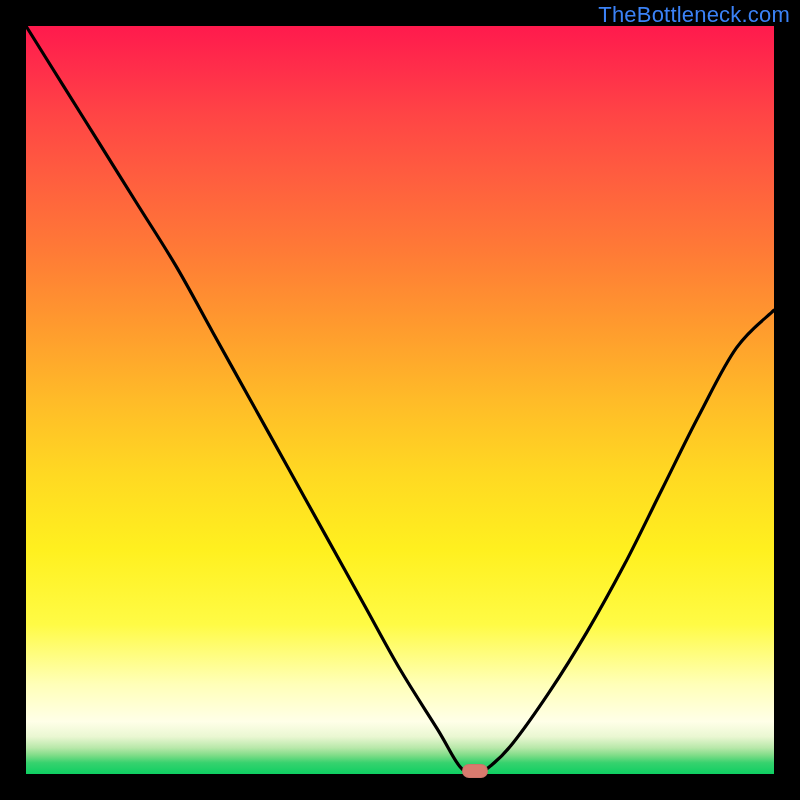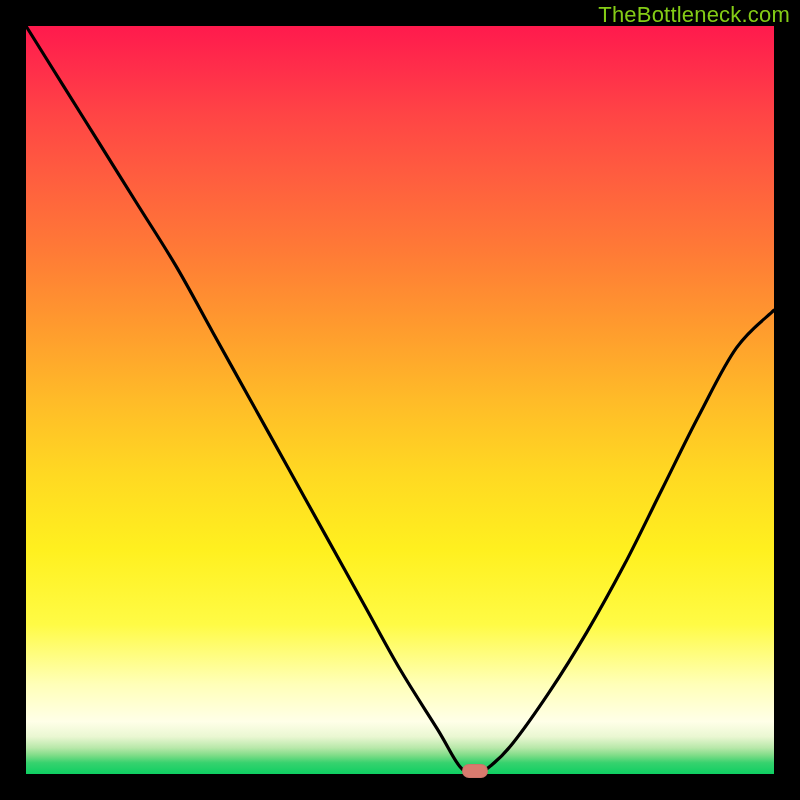--- a/index.html
+++ b/index.html
@@ -42,21 +42,21 @@
         #b8e8aa 96.5%,
         #7fdc88 97.5%,
         #37d26e 98.5%,
         #0ecf62 100%
       );
   }
   .watermark {
     position: absolute;
     top: 2px;
     right: 10px;
-    color: #84cc16;
+    color: #3b82f6;
     font-size: 22px;
     font-weight: 500;
     letter-spacing: 0.2px;
     user-select: none;
   }
   svg.curve {
     position: absolute;
     left: 0;
     top: 0;
     width: 748px;

